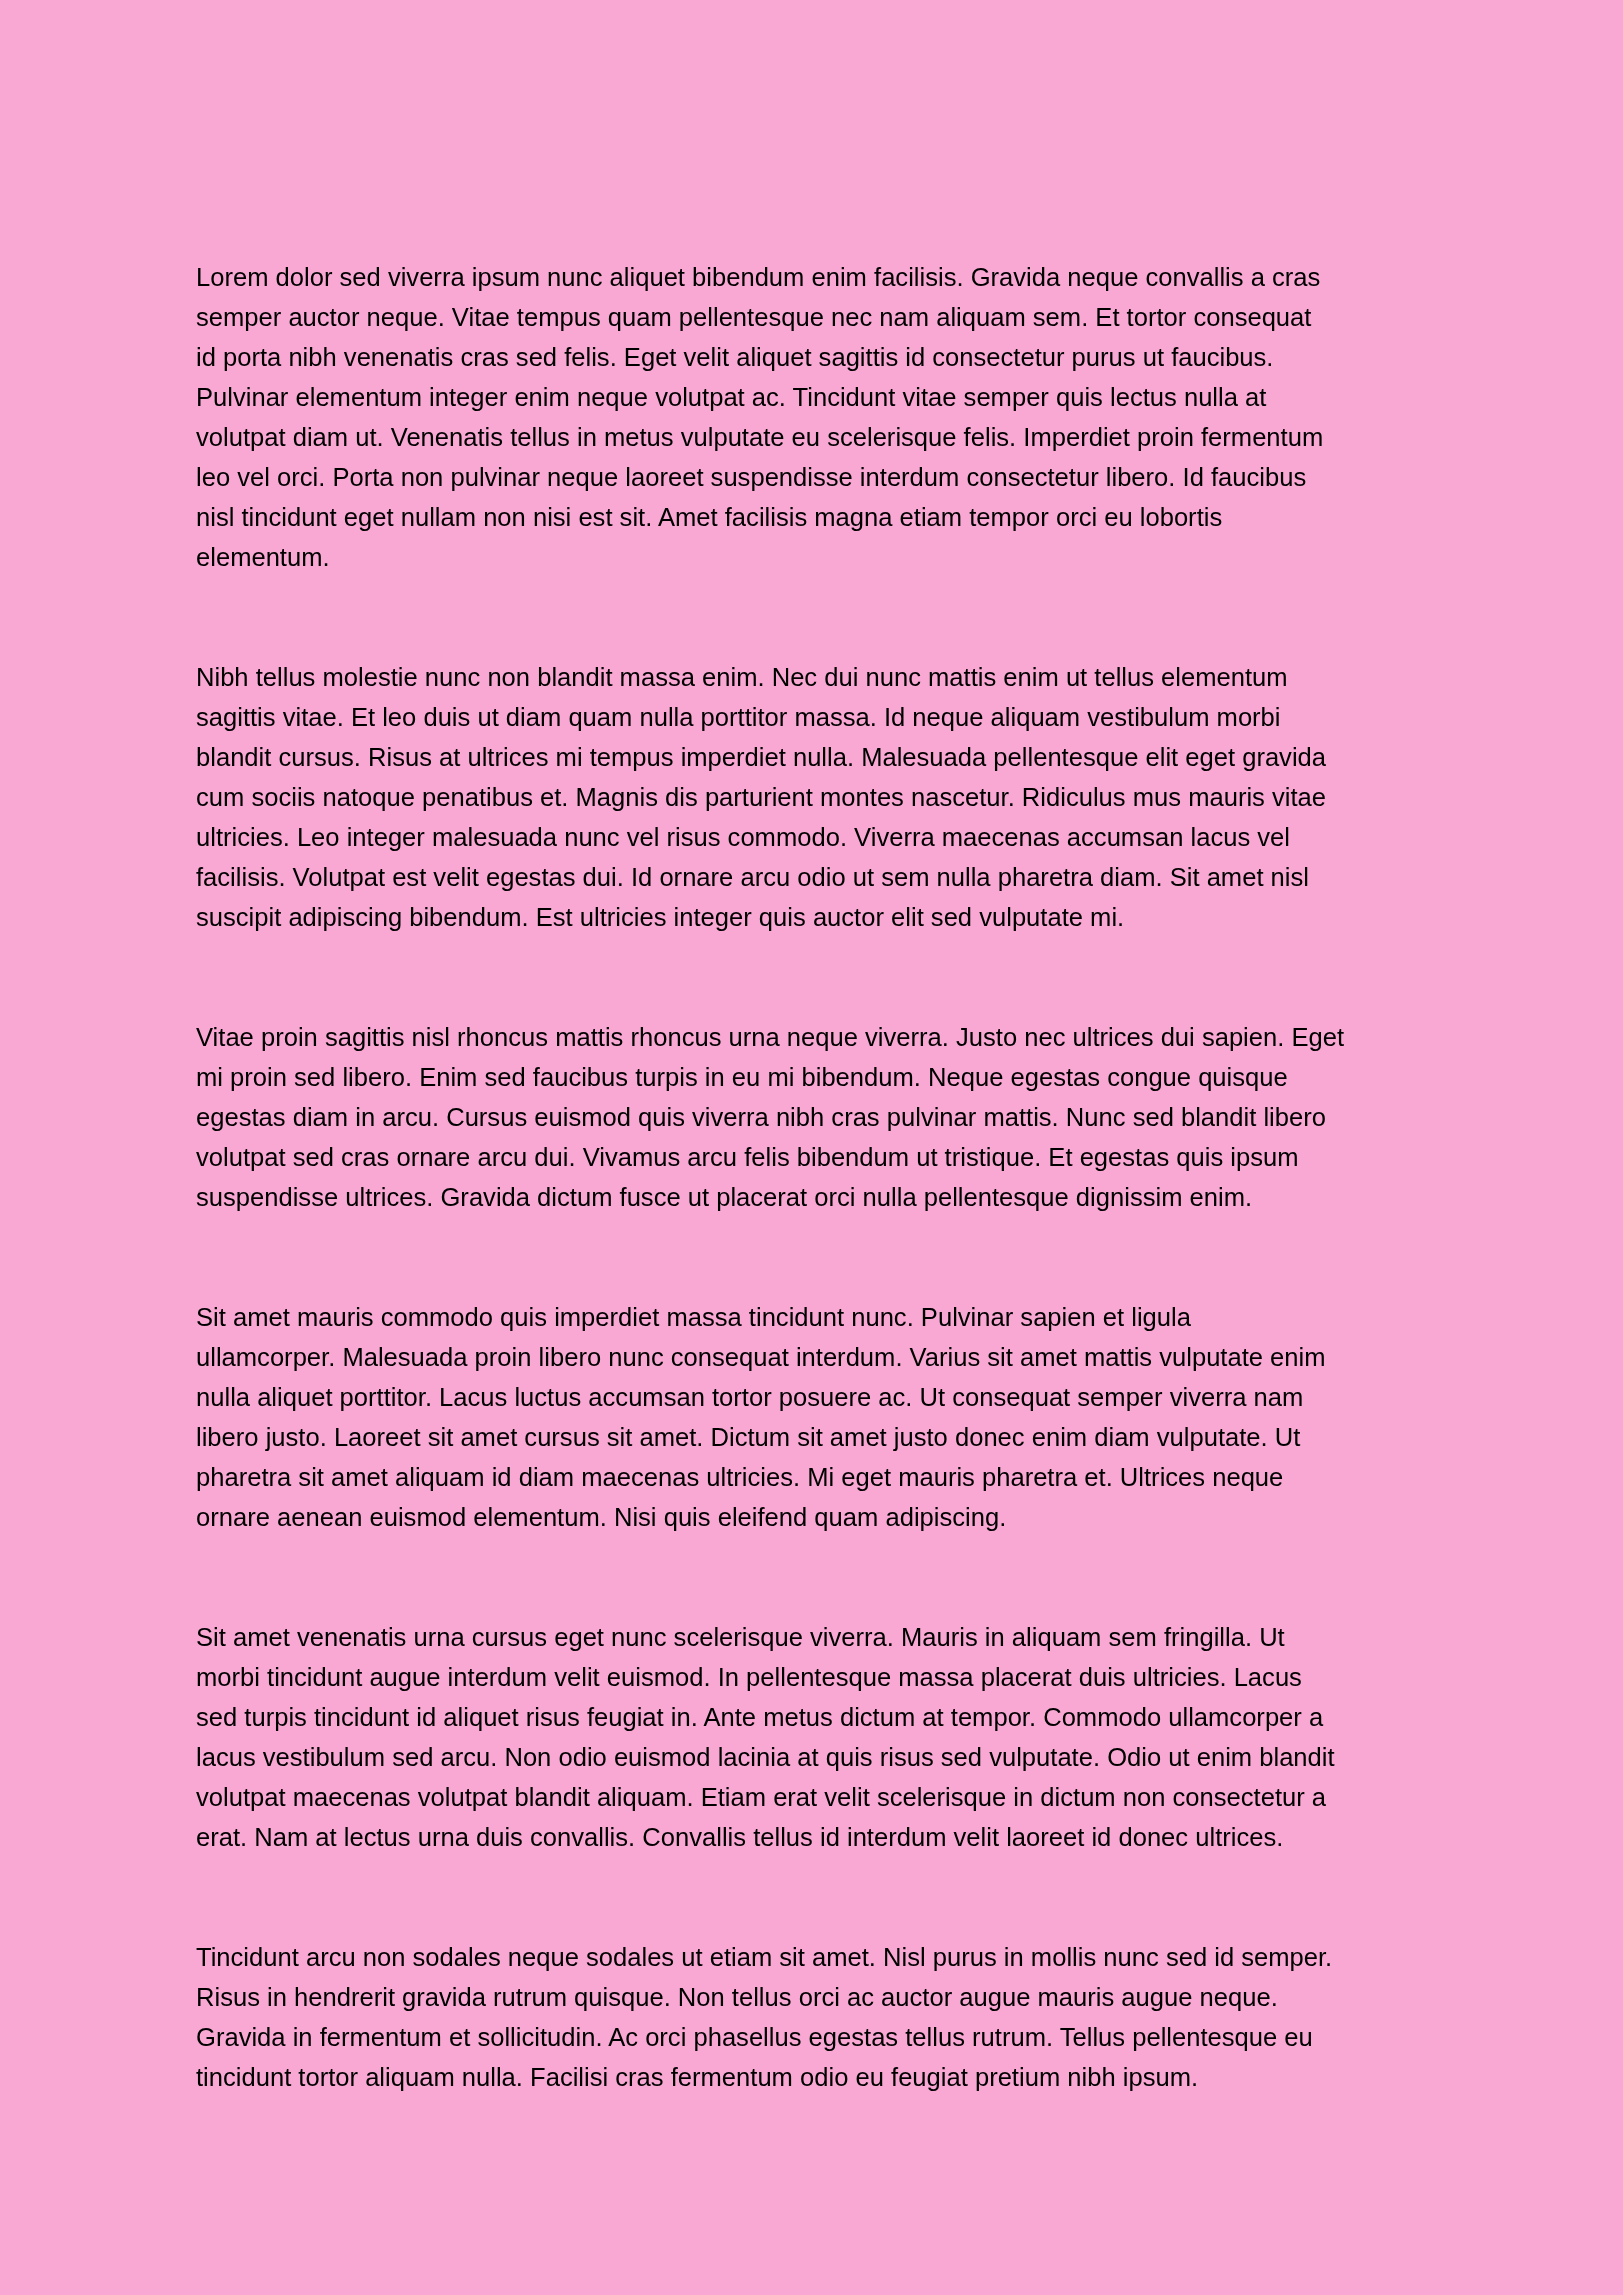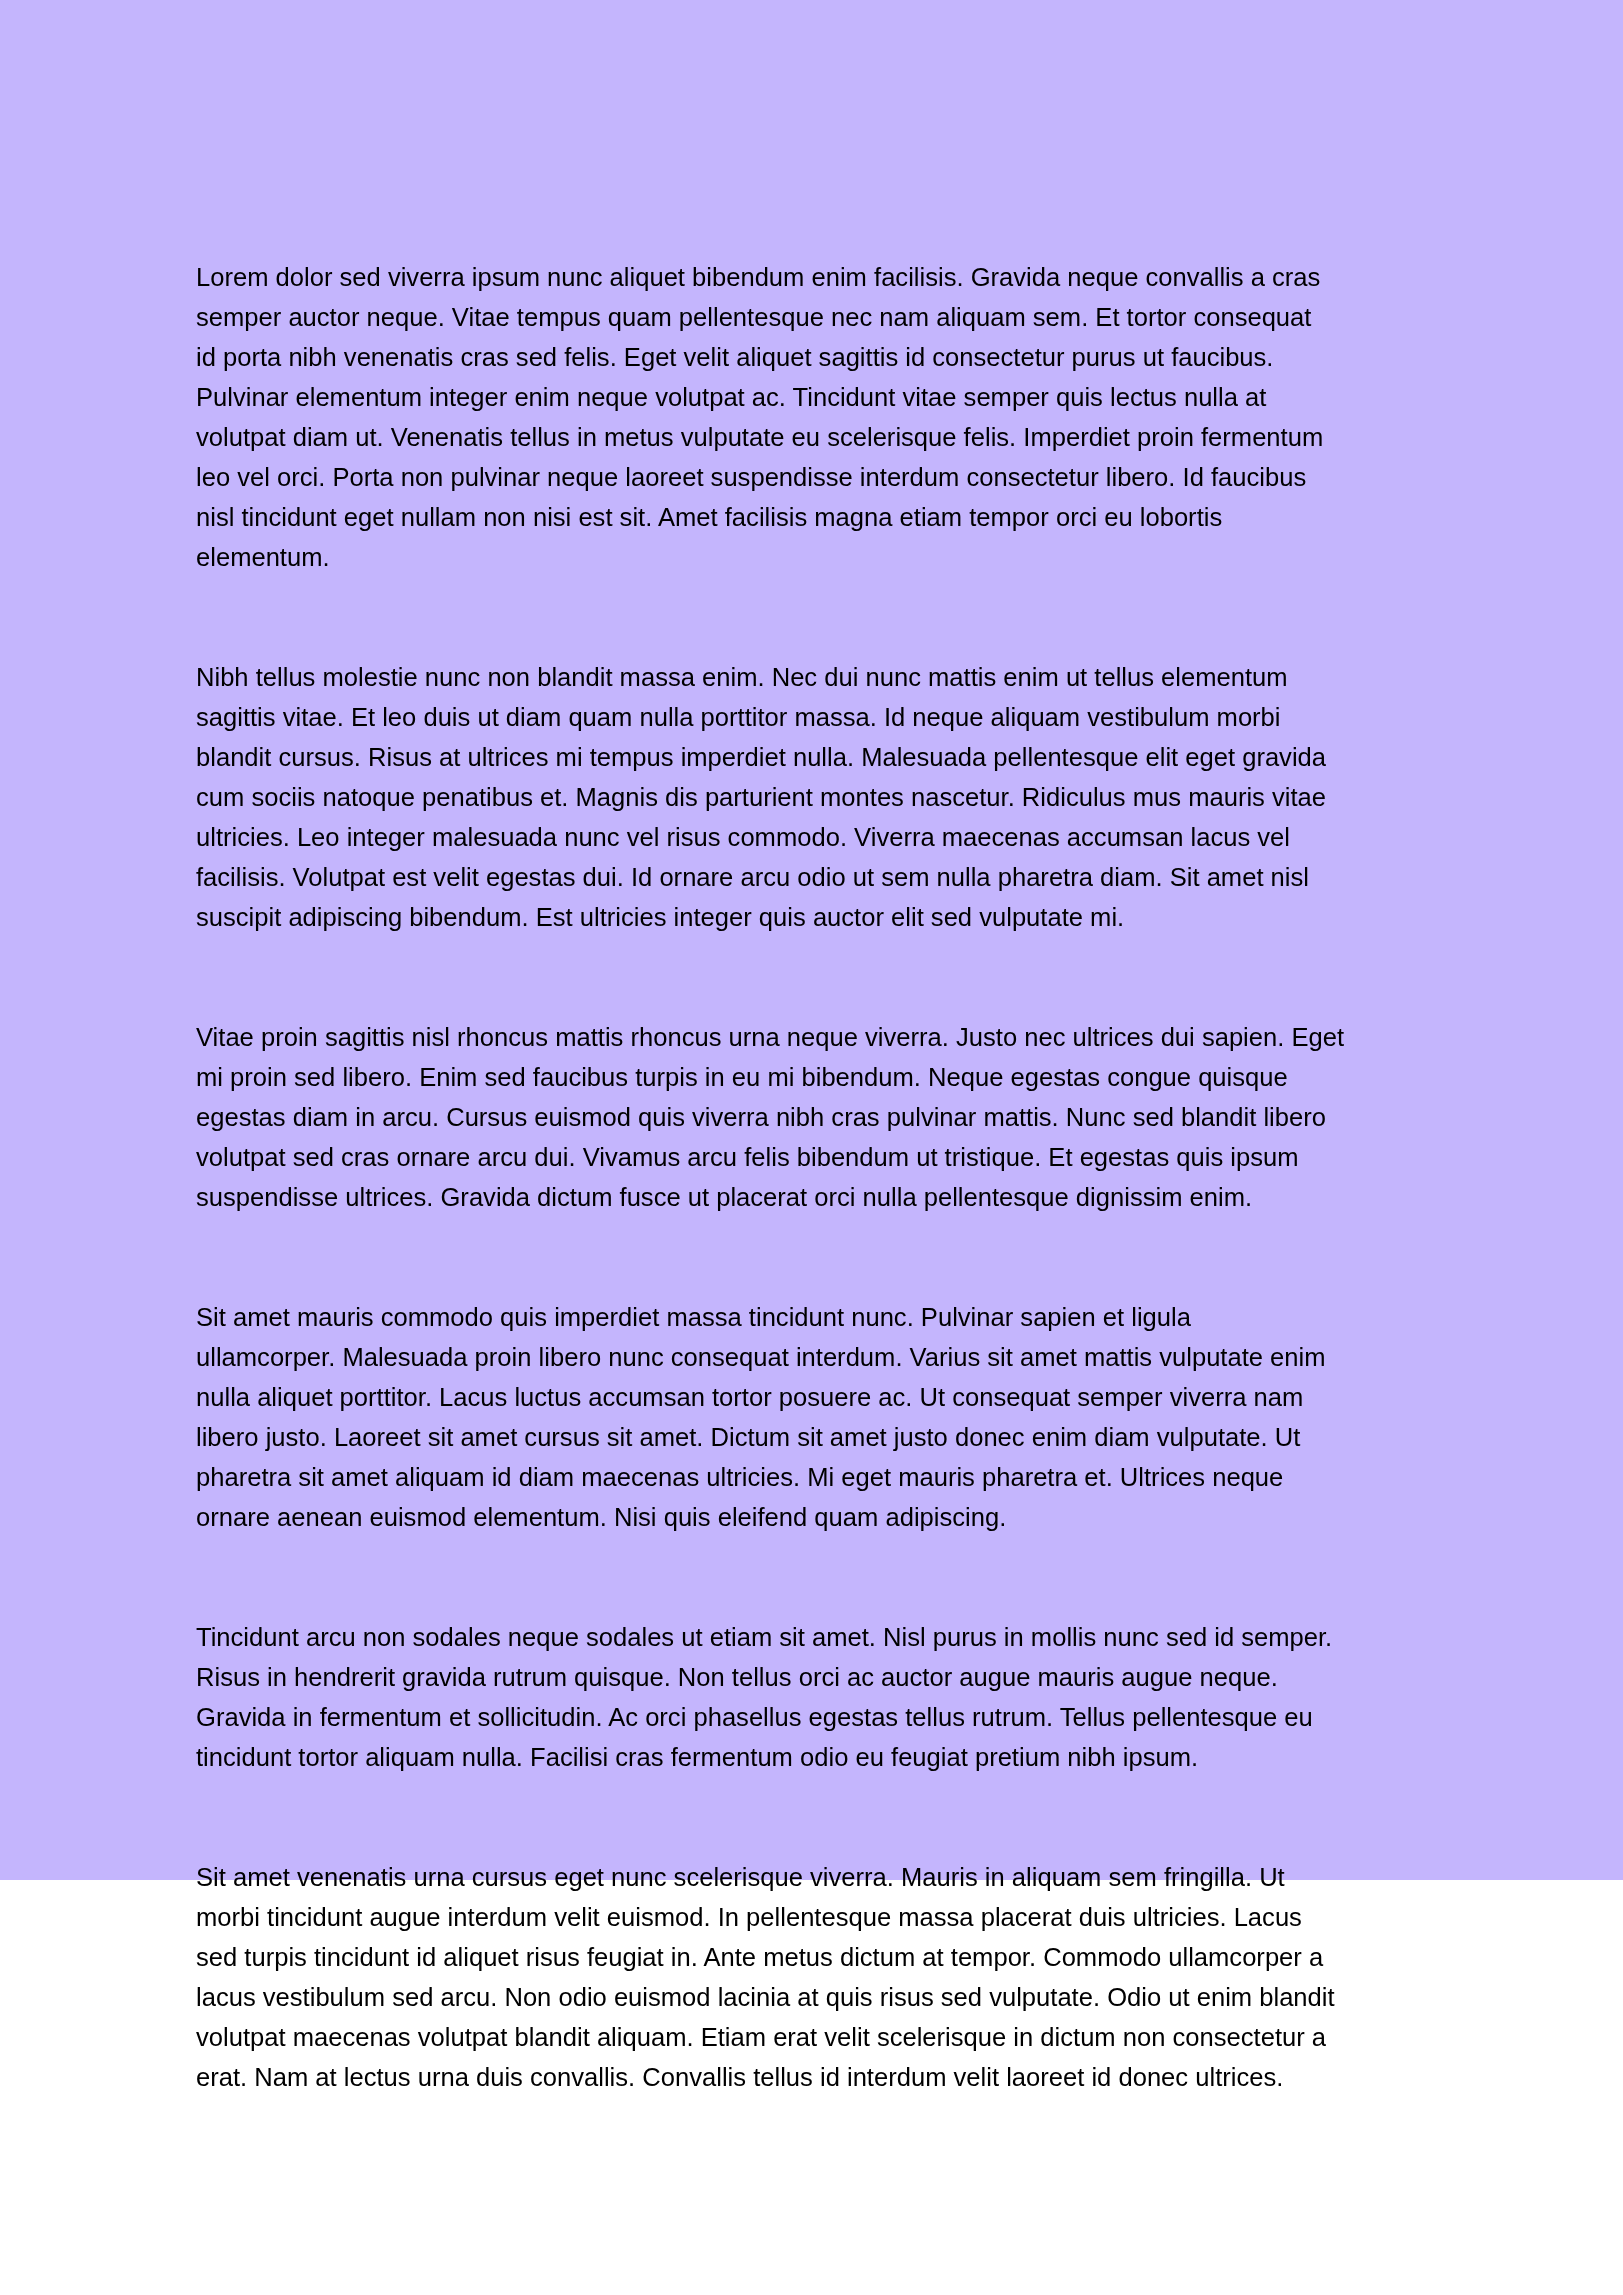--- a/index.html
+++ b/index.html
@@ -11,22 +11,22 @@
     width: 1623px;
     height: 2295px;
     position: relative;
     overflow: hidden;
   }
   .page {
     position: absolute;
     left: 0;
     top: 0;
     width: 1623px;
-    height: 1880px;
-    background: #c4b5fd;
+    height: 2295px;
+    background: #f9a8d4;
   }
   .text-column {
     position: absolute;
     left: 196px;
     top: 257px;
     width: 1237px;
   }
   .paragraph {
     margin: 0 0 80px 0;
     color: #000000;
@@ -80,30 +80,30 @@
     <p class="paragraph">
       <span class="line">Sit amet mauris commodo quis imperdiet massa tincidunt nunc. Pulvinar sapien et ligula</span>
       <span class="line">ullamcorper. Malesuada proin libero nunc consequat interdum. Varius sit amet mattis vulputate enim</span>
       <span class="line">nulla aliquet porttitor. Lacus luctus accumsan tortor posuere ac. Ut consequat semper viverra nam</span>
       <span class="line">libero justo. Laoreet sit amet cursus sit amet. Dictum sit amet justo donec enim diam vulputate. Ut</span>
       <span class="line">pharetra sit amet aliquam id diam maecenas ultricies. Mi eget mauris pharetra et. Ultrices neque</span>
       <span class="line">ornare aenean euismod elementum. Nisi quis eleifend quam adipiscing.</span>
     </p>
 
     <p class="paragraph">
-      <span class="line">Tincidunt arcu non sodales neque sodales ut etiam sit amet. Nisl purus in mollis nunc sed id semper.</span>
-      <span class="line">Risus in hendrerit gravida rutrum quisque. Non tellus orci ac auctor augue mauris augue neque.</span>
-      <span class="line">Gravida in fermentum et sollicitudin. Ac orci phasellus egestas tellus rutrum. Tellus pellentesque eu</span>
-      <span class="line">tincidunt tortor aliquam nulla. Facilisi cras fermentum odio eu feugiat pretium nibh ipsum.</span>
-    </p>
-
-    <p class="paragraph">
       <span class="line">Sit amet venenatis urna cursus eget nunc scelerisque viverra. Mauris in aliquam sem fringilla. Ut</span>
       <span class="line">morbi tincidunt augue interdum velit euismod. In pellentesque massa placerat duis ultricies. Lacus</span>
       <span class="line">sed turpis tincidunt id aliquet risus feugiat in. Ante metus dictum at tempor. Commodo ullamcorper a</span>
       <span class="line">lacus vestibulum sed arcu. Non odio euismod lacinia at quis risus sed vulputate. Odio ut enim blandit</span>
       <span class="line">volutpat maecenas volutpat blandit aliquam. Etiam erat velit scelerisque in dictum non consectetur a</span>
       <span class="line">erat. Nam at lectus urna duis convallis. Convallis tellus id interdum velit laoreet id donec ultrices.</span>
     </p>
 
+    <p class="paragraph">
+      <span class="line">Tincidunt arcu non sodales neque sodales ut etiam sit amet. Nisl purus in mollis nunc sed id semper.</span>
+      <span class="line">Risus in hendrerit gravida rutrum quisque. Non tellus orci ac auctor augue mauris augue neque.</span>
+      <span class="line">Gravida in fermentum et sollicitudin. Ac orci phasellus egestas tellus rutrum. Tellus pellentesque eu</span>
+      <span class="line">tincidunt tortor aliquam nulla. Facilisi cras fermentum odio eu feugiat pretium nibh ipsum.</span>
+    </p>
+
   </div>
 </div>
 
 
 </body></html>

